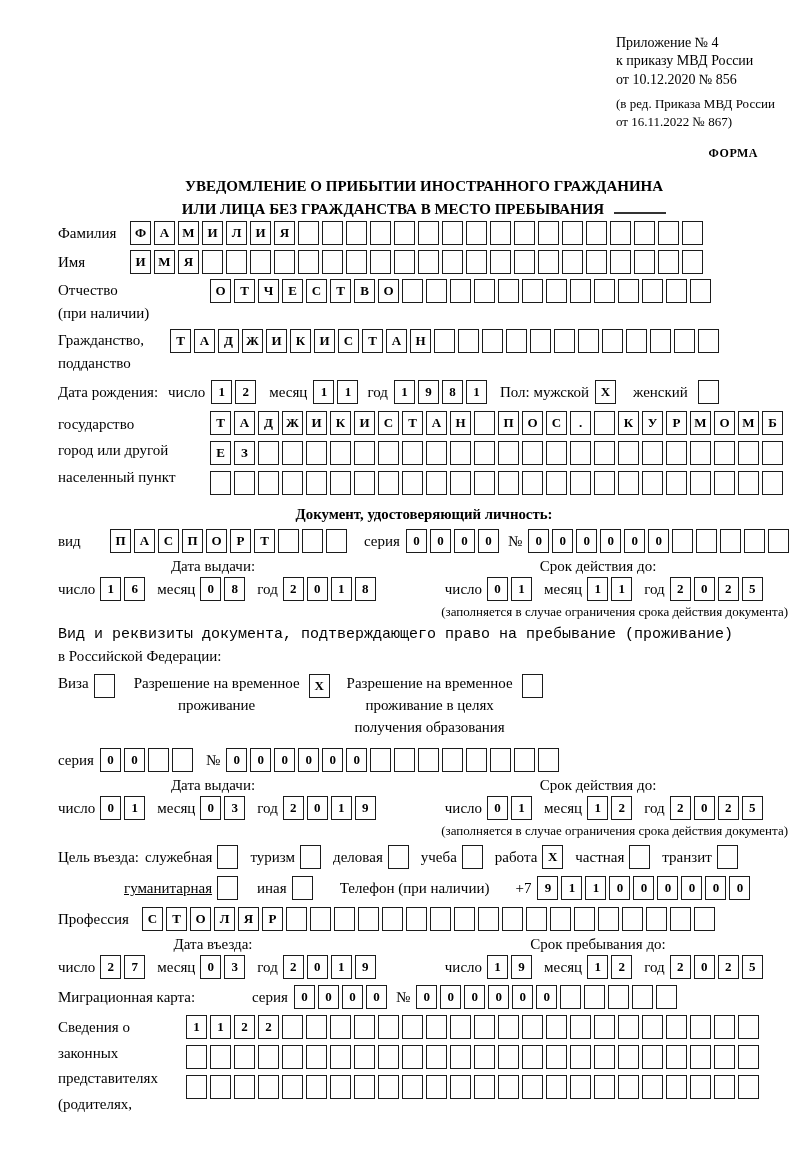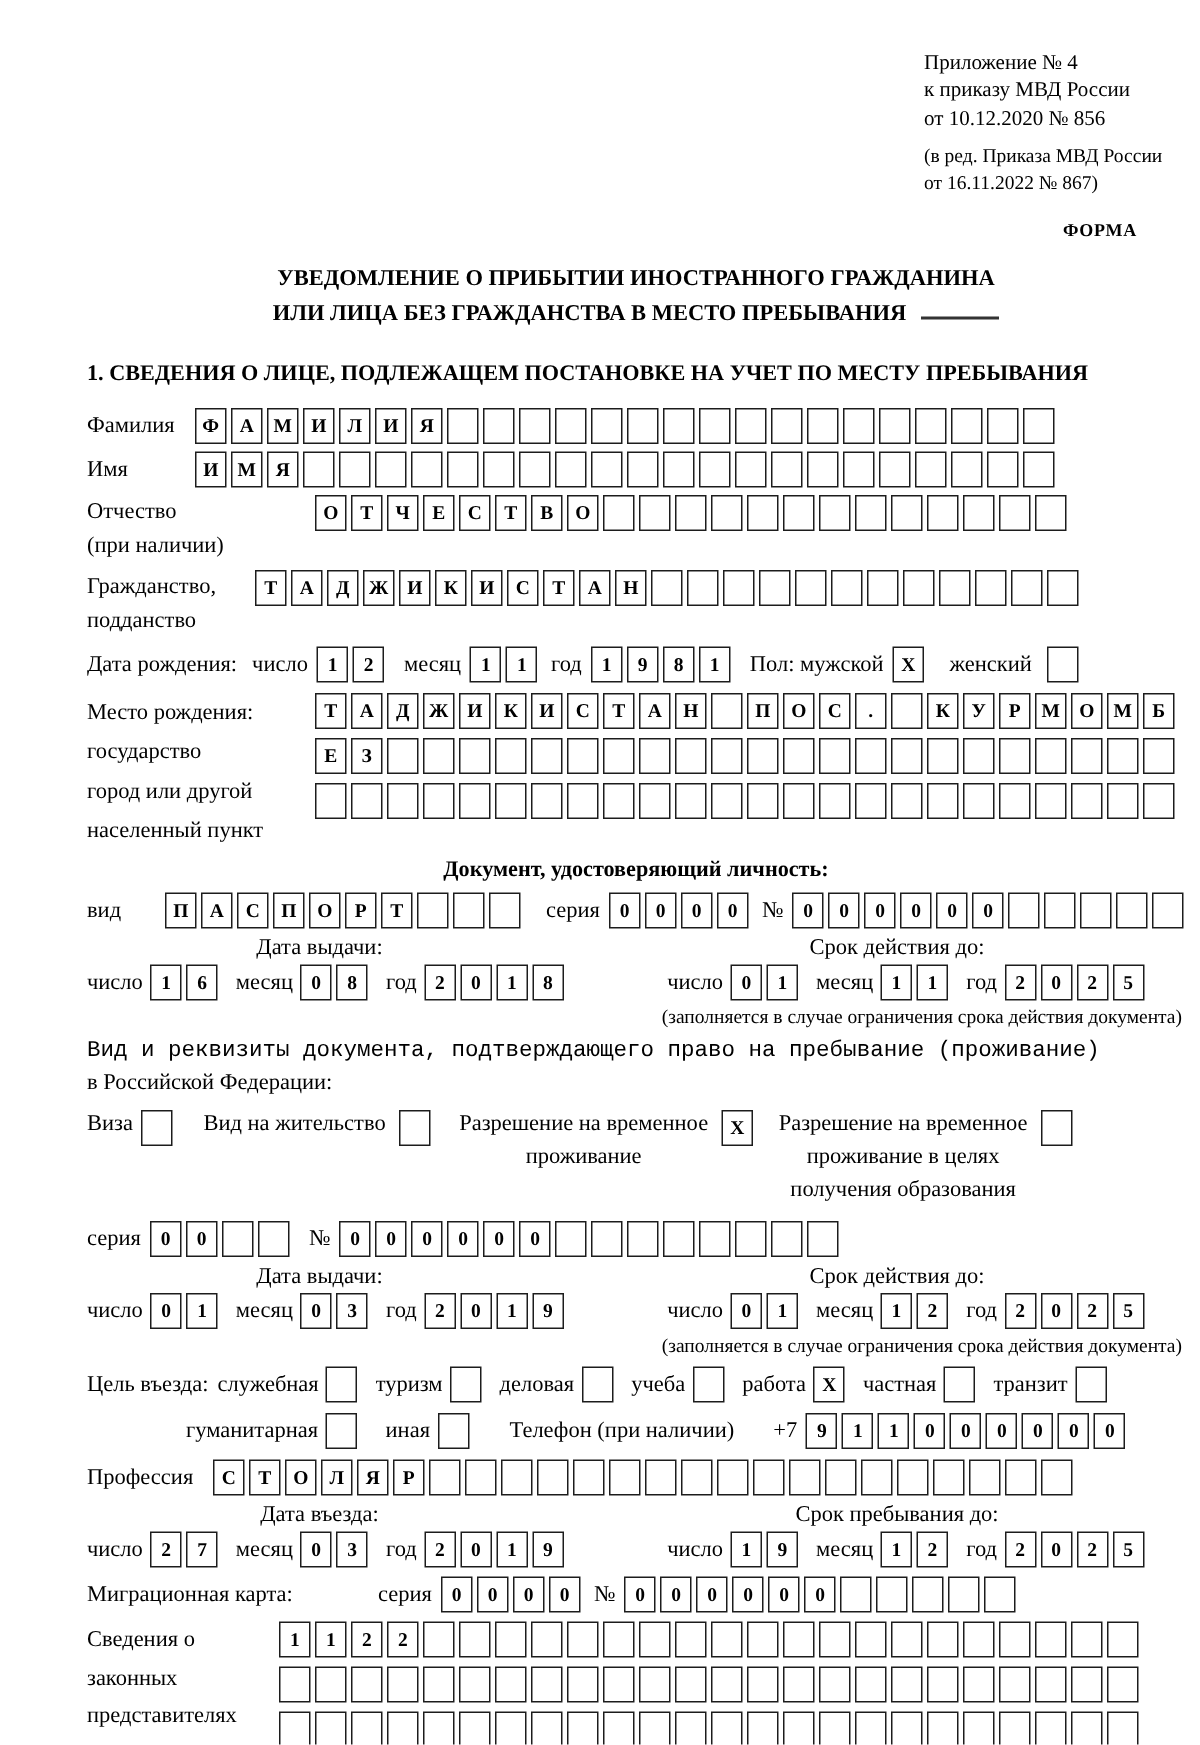--- a/index.html
+++ b/index.html
@@ -65,21 +65,20 @@
     <div class="ed">от 16.11.2022 № 867)</div>
   </div>
 
   <div class="forma">ФОРМА</div>
 
   <div class="title">
     <div>УВЕДОМЛЕНИЕ О ПРИБЫТИИ ИНОСТРАННОГО ГРАЖДАНИНА</div>
     <div><span>ИЛИ ЛИЦА БЕЗ ГРАЖДАНСТВА В МЕСТО ПРЕБЫВАНИЯ</span><span class="title-blank"></span></div>
   </div>
 
-  <div class="sec-head">1. СВЕДЕНИЯ О ЛИЦЕ, ПОДЛЕЖАЩЕМ ПОСТАНОВКЕ НА УЧЕТ ПО МЕСТУ ПРЕБЫВАНИЯ</div>
 
   <div class="row">
     <span class="lbl w72">Фамилия</span>
     <span class="cells">
         <span class="cell">Ф</span>
         <span class="cell">А</span>
         <span class="cell">М</span>
         <span class="cell">И</span>
         <span class="cell">Л</span>
         <span class="cell">И</span>
@@ -220,21 +219,20 @@
         <span class="cell">X</span>
       </span>
     <span class="lbl mr10">женский</span>
     <span class="cells">
         <span class="cell"></span>
       </span>
   </div>
 
   <div class="row row-top" style="margin-top:7px;">
     <span class="lblblock w150" style="line-height:1.75;">
-      <div>Место рождения:</div>
       <div>государство</div>
       <div>город или другой</div>
       <div>населенный пункт</div>
     </span>
     <span class="stackrows">
       <div class="row">
           <span class="cells">
             <span class="cell">Т</span>
             <span class="cell">А</span>
             <span class="cell">Д</span>
@@ -408,26 +406,20 @@
   <div style="margin-top:2px;font-family:Liberation Mono, monospace;">Вид и реквизиты документа, подтверждающего право на пребывание (проживание)</div>
   <div style="margin-top:5px;">в Российской Федерации:</div>
 
   <div class="permits">
     <div class="permit">
       <span class="plabel">Виза</span>
       <span class="cells" style="margin-left:5px;">
           <span class="cell"></span>
         </span>
     </div>
-    <div class="permit" style="margin-left:18px;">
-      <span class="plabel">Вид на жительство</span>
-      <span class="cells">
-          <span class="cell"></span>
-        </span>
-    </div>
     <div class="permit" style="margin-left:16px;">
       <span class="plabel">
         <div>Разрешение на временное</div>
         <div>проживание</div>
       </span>
       <span class="cells">
           <span class="cell">X</span>
         </span>
     </div>
     <div class="permit" style="margin-left:14px;">
@@ -555,21 +547,21 @@
       </span>
     <span class="popt">
         <span class="lbl">транзит</span>
         <span class="cells">
           <span class="cell"></span>
         </span>
       </span>
   </div>
 
   <div class="row" style="padding-left:66px;margin-top:7px;">
-    <span class="popt" style="margin-right:16px;">
+    <span class="popt" style="margin-right:16px;text-decoration:underline;">
         <span class="lbl">гуманитарная</span>
         <span class="cells">
           <span class="cell"></span>
         </span>
       </span>
     <span class="popt" style="margin-right:24px;">
         <span class="lbl">иная</span>
         <span class="cells">
           <span class="cell"></span>
         </span>

